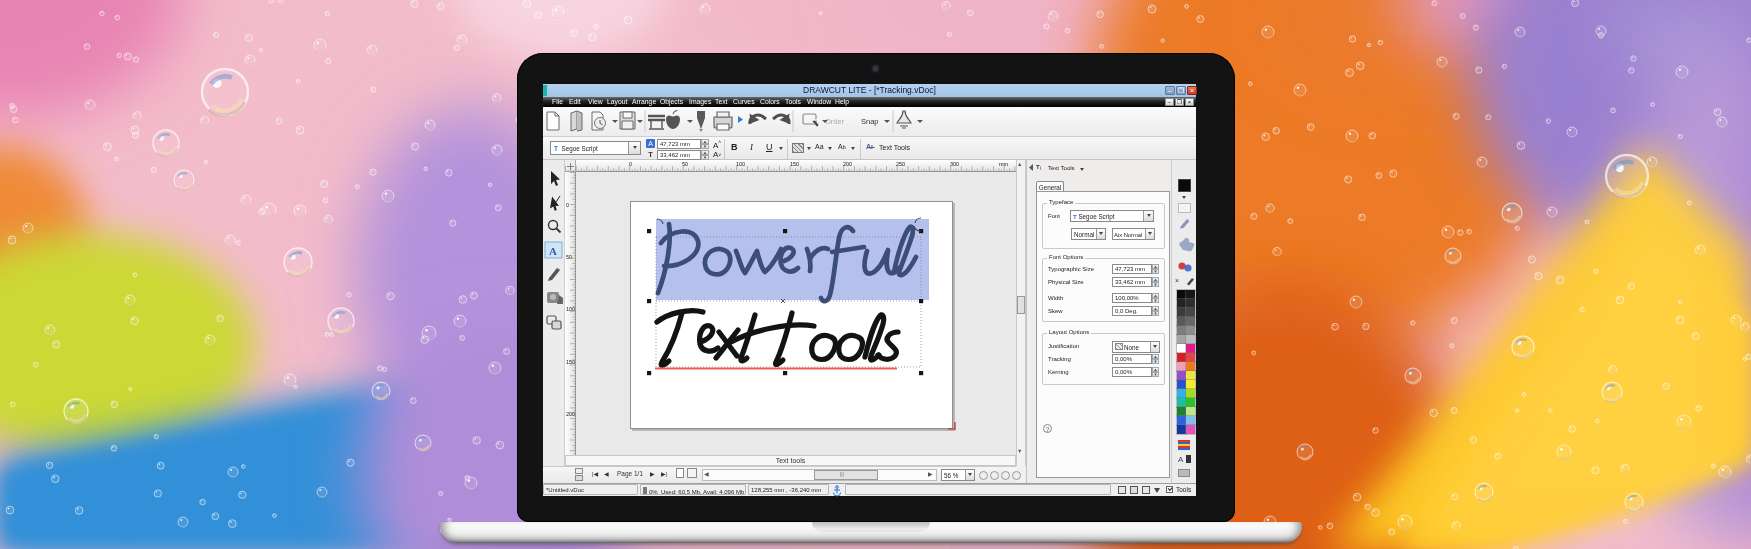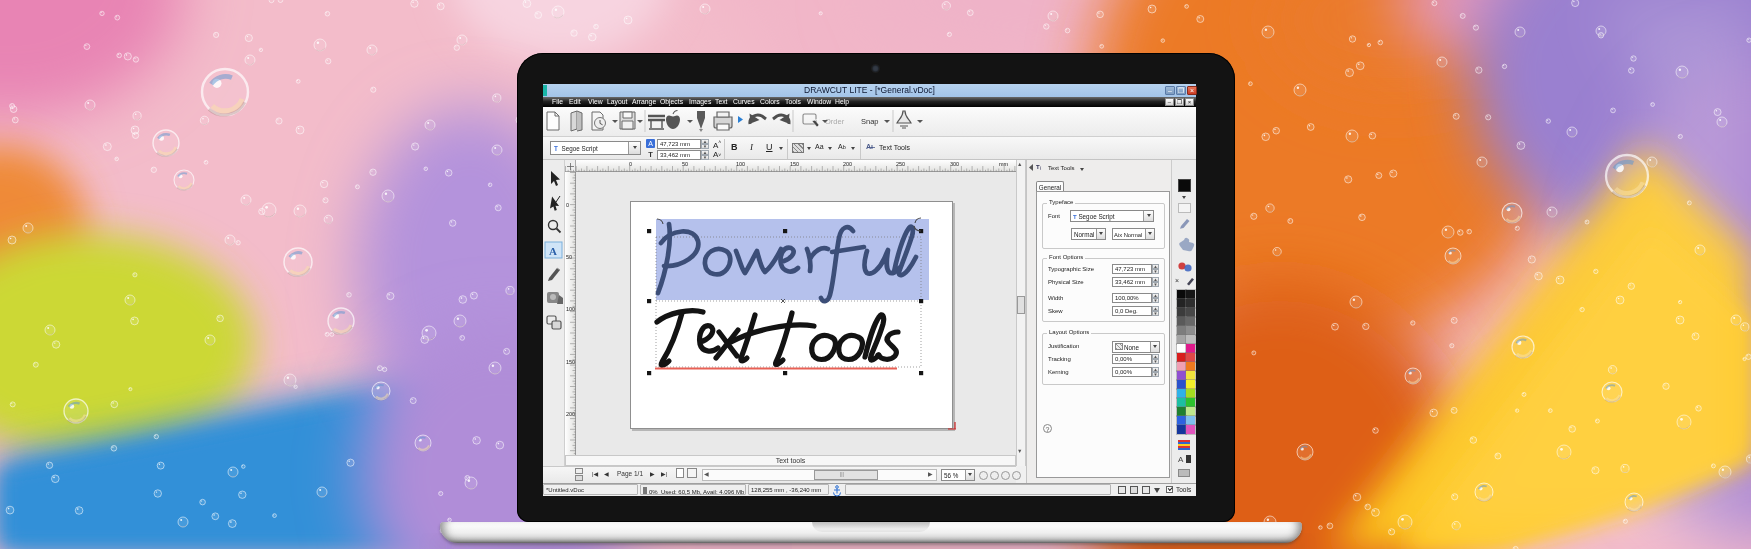--- a/index.html
+++ b/index.html
@@ -716,21 +716,21 @@
 <circle cx="591.0" cy="35.7" r="0.8" fill="rgba(255,255,255,0.85)"></circle>
 <circle cx="946.3" cy="5.8" r="4.2" fill="rgba(255,255,255,0.10)" stroke="rgba(255,255,255,0.68)" stroke-width="0.8"></circle>
 <path d="M 943.4,8.9 A 4.2 4.2 0 0 0 949.9,7.7" fill="none" stroke="rgba(110,75,60,0.22)" stroke-width="0.7"></path>
 <circle cx="944.8" cy="4.2" r="0.8" fill="rgba(255,255,255,0.85)"></circle>
 </g>
 </svg>
 
 <div id="screen"></div>
 <div id="cam"></div>
 <div id="app">
-  <div id="title">DRAWCUT LITE - [*General.vDoc]</div>
+  <div id="title">DRAWCUT LITE - [*Tracking.vDoc]</div>
   <div id="appicon"></div>
   <div class="wbtn" style="left:622px;background:linear-gradient(#9db9d8,#7e9cc0)">–</div>
   <div class="wbtn" style="left:633px;background:linear-gradient(#9db9d8,#7e9cc0)">❐</div>
   <div class="wbtn" style="left:644px;background:linear-gradient(#e8765a,#cc3a22);border-color:#8a2a1a">×</div>
   <div id="menubar">
         <span style="left:9px">File</span>
         <span style="left:26px">Edit</span>
         <span style="left:45px">View</span>
         <span style="left:64px">Layout</span>
         <span style="left:89px">Arrange</span>

